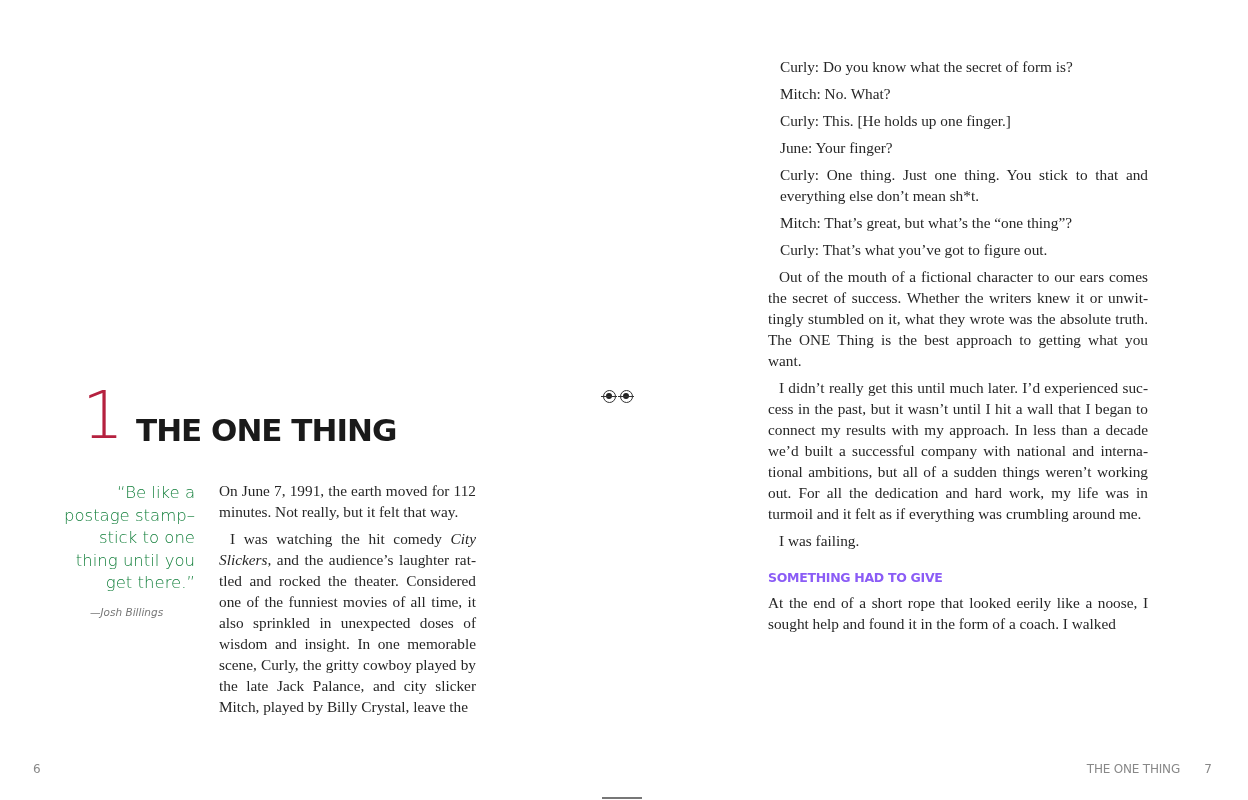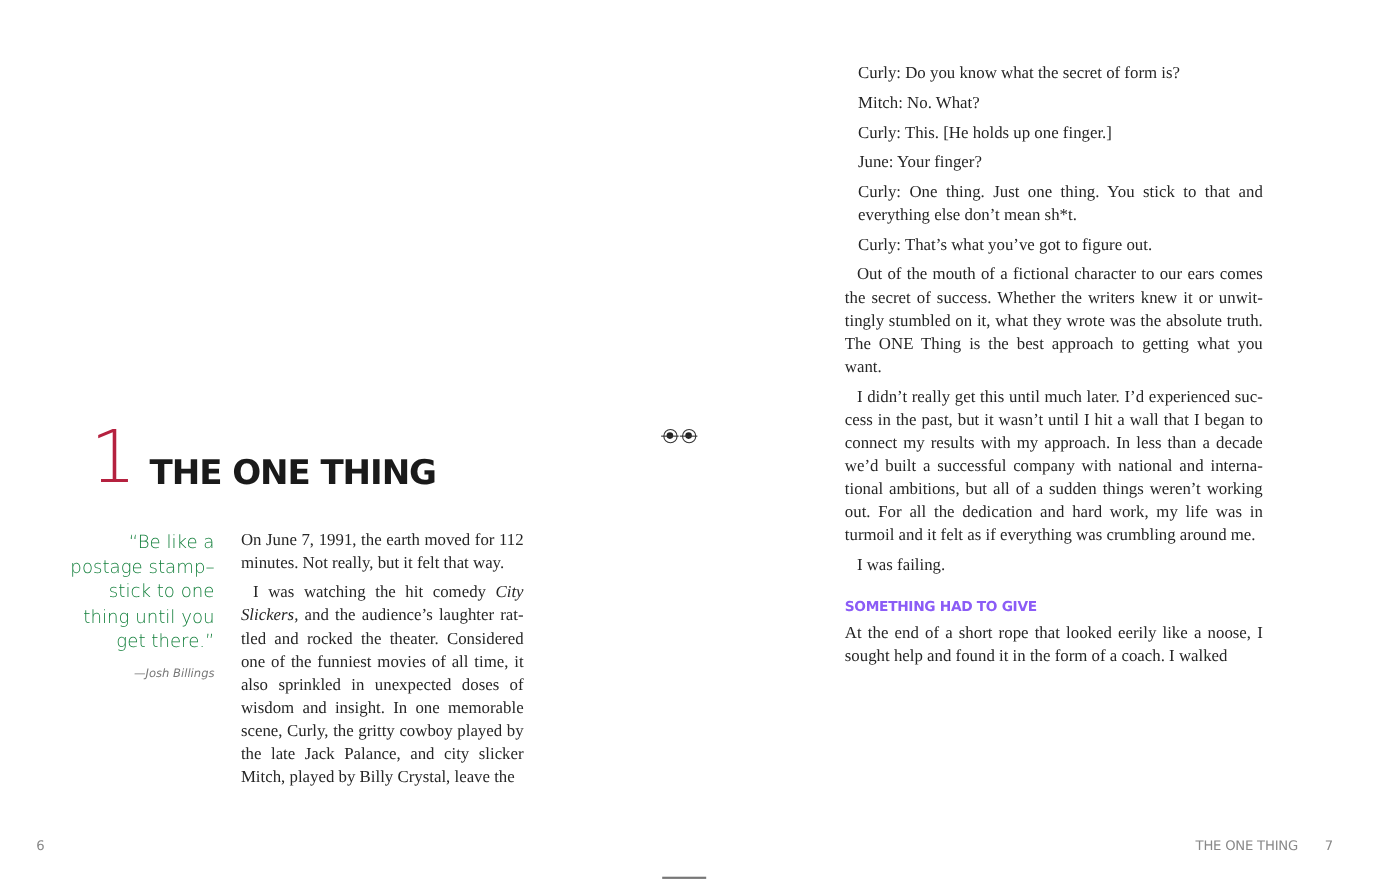--- a/index.html
+++ b/index.html
@@ -8,21 +8,21 @@
   .page { position:absolute; top:0; height:800px; }
   .left { left:0; width:600px; }
   .right { left:624px; width:624px; }
 
   .chapter { position:absolute; left:82px; top:388px; display:flex; align-items:flex-end; }
   .chapter-num { font-family:"DejaVu Sans", sans-serif; font-size:66px; color:#b5213f; line-height:56px; font-weight:300; letter-spacing:-2px; }
   .chapter-title { font-family:"DejaVu Sans", sans-serif; font-weight:bold; font-size:31px; color:#1a1a1a; margin-left:14px; line-height:32px; letter-spacing:-1px; margin-bottom:-2px; }
 
   .epigraph { position:absolute; left:60px; top:482px; width:135px; text-align:right;
               font-family:"DejaVu Sans", sans-serif; font-size:16.5px; line-height:22.5px; color:#15803d; font-weight:300; }
-  .attribution { position:absolute; left:90px; top:606px; width:105px; text-align:right;
+  .attribution { position:absolute; left:90px; top:606px; width:105px; text-align:left;
                  font-family:"DejaVu Sans", sans-serif; font-size:10.5px; font-style:italic; color:#777; }
 
   .body-col { position:absolute; text-align:justify; font-size:15.3px; line-height:21px; color:#262626; }
   .left-col { left:219px; top:480px; width:257px; }
   .right-col { left:144px; top:56px; width:380px; }
   .body-col p { margin:0 0 6px 0; }
   .indent { text-indent:11px; }
   .dialog { padding-left:12px; }
   .dialog-wrap { padding-left:12px; }
   .subhead { font-family:"DejaVu Sans", sans-serif; font-weight:bold; font-size:12.5px; color:#8b5cf6; margin:16px 0 4px 0 !important; letter-spacing:-0.3px; }
@@ -69,20 +69,21 @@
   <span class="reg"></span>
 </div>
 
 <div class="page right">
   <div class="body-col right-col">
     <p class="dialog">Curly: Do you know what the secret of form is?</p>
     <p class="dialog">Mitch: No. What?</p>
     <p class="dialog">Curly: This. [He holds up one finger.]</p>
     <p class="dialog">June: Your finger?</p>
     <p class="dialog-wrap">Curly: One thing. Just one thing. You stick to that and everything else don’t mean sh*t.</p>
+    <p class="dialog">Mitch: That’s great, but what’s the “one thing”?</p>
     <p class="dialog">Curly: That’s what you’ve got to figure out.</p>
     <p class="indent">Out of the mouth of a fictional character to our ears comes the secret of success. Whether the writers knew it or unwit­tingly stumbled on it, what they wrote was the absolute truth. The ONE Thing is the best approach to getting what you want.</p>
     <p class="indent">I didn’t really get this until much later. I’d experienced suc­cess in the past, but it wasn’t until I hit a wall that I began to connect my results with my approach. In less than a decade we’d built a successful company with national and interna­tional ambitions, but all of a sudden things weren’t working out. For all the dedication and hard work, my life was in turmoil and it felt as if everything was crumbling around me.</p>
     <p class="indent">I was failing.</p>
     <p class="subhead">SOMETHING HAD TO GIVE</p>
     <p>At the end of a short rope that looked eerily like a noose, I sought help and found it in the form of a coach. I walked</p>
   </div>
 
   <div class="running-head">THE ONE THING</div>
   <div class="folio-right">7</div>

